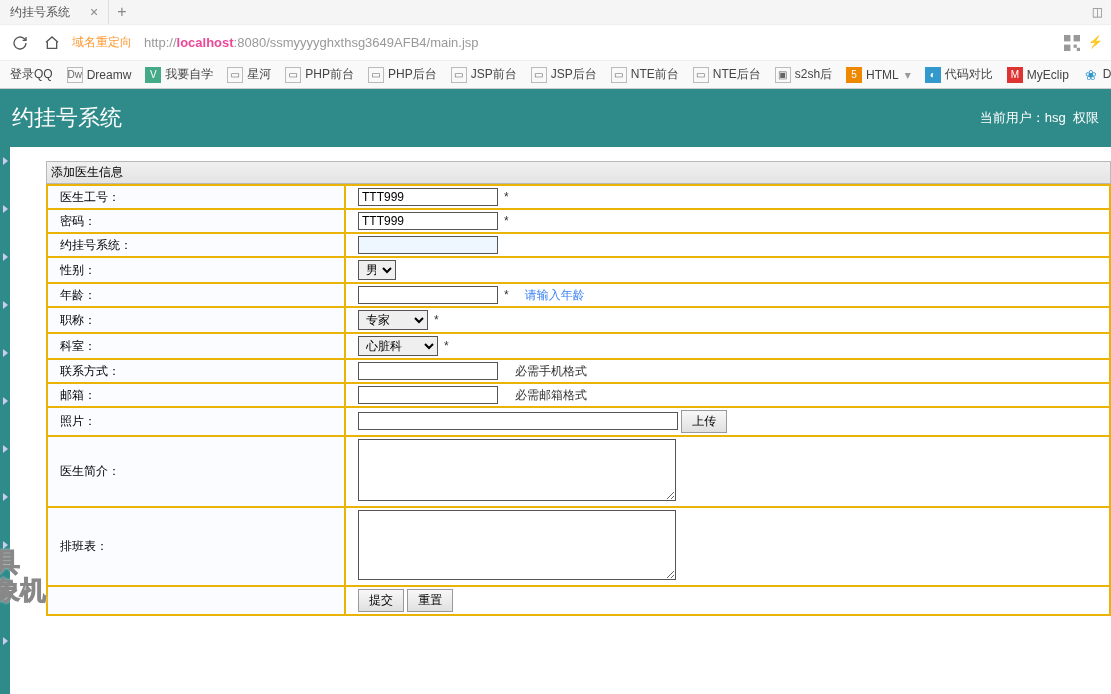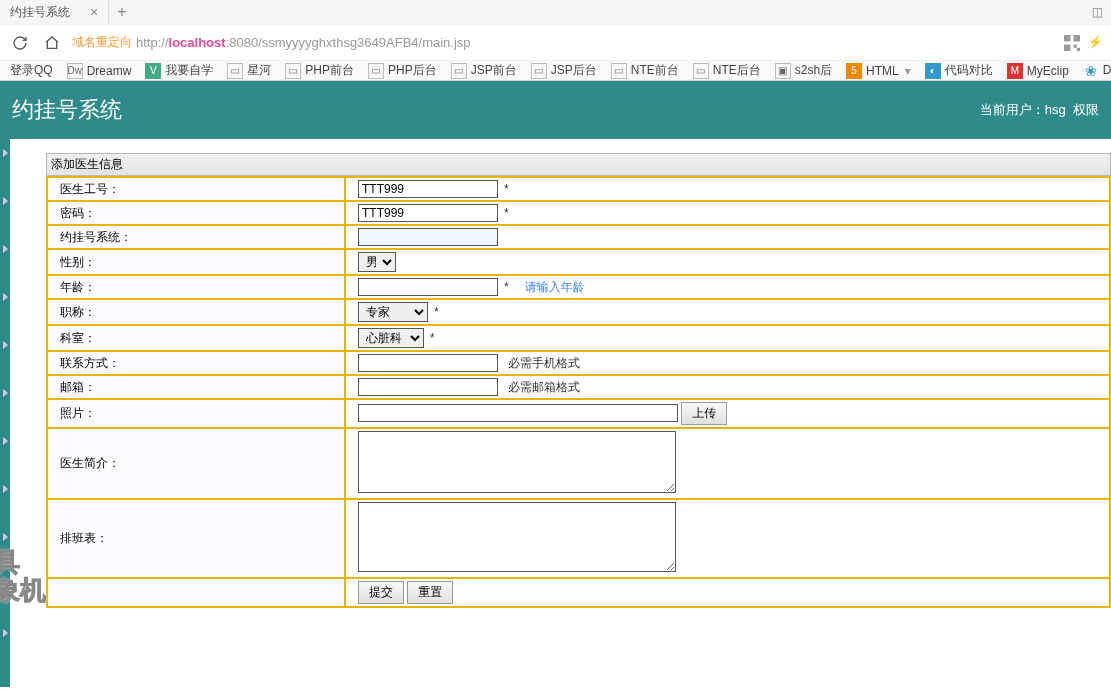--- a/index.html
+++ b/index.html
@@ -8,29 +8,29 @@
 
 .browser-chrome { border-bottom: 1px solid #ccc; }
 .tab-bar { display: flex; align-items: center; height: 24px; background: #f5f5f5; }
 .tab { display: flex; align-items: center; padding: 0 10px; height: 24px; border-right: 1px solid #ddd; font-size: 12px; color: #555; }
 .tab-close { margin-left: 20px; color: #888; font-size: 14px; cursor: pointer; }
 .tab-new { padding: 0 8px; color: #888; font-size: 16px; }
 .tab-right { margin-left: auto; padding: 0 8px; color: #888; }
 
 .addr-bar { display: flex; align-items: center; height: 36px; padding: 0 8px; gap: 8px; background: #fff; border-top: 1px solid #eee; }
 .nav-btn { width: 24px; height: 24px; display: flex; align-items: center; justify-content: center; color: #555; }
-.url-wrap { display: flex; align-items: center; flex: 1; gap: 4px; }
+.url-wrap { display: flex; align-items: center; flex: 1; gap: 12px; }
 .redirect { color: #ff9933; font-size: 12px; }
 .url-text { color: #999; font-size: 13px; }
 .url-text .host { color: #ec4899; font-weight: bold; }
 .addr-right { display: flex; gap: 8px; color: #999; }
 .qr-icon { width:16px; height:16px; display:inline-block; }
 .qr-icon svg { width:100%; height:100%; }
 
-.bookmarks { display: flex; align-items: center; height: 20px; padding: 0 6px; gap: 6px; background: #f9f9f9; border-top: 1px solid #eee; overflow: hidden; }
+.bookmarks { display: flex; align-items: center; height: 28px; padding: 0 6px; gap: 6px; background: #f9f9f9; border-top: 1px solid #eee; overflow: hidden; }
 .bm { display: flex; align-items: center; gap: 4px; padding: 0 4px; font-size: 12px; color: #444; white-space: nowrap; }
 .bm-icon { width: 16px; height: 16px; display: inline-flex; align-items: center; justify-content: center; font-size: 10px; border: 1px solid #bbb; color: #666; }
 .bm-icon.green { background:#4a8; color:#fff; border-color:#4a8; }
 .bm-icon.red { background:#d33; color:#fff; border-color:#d33; }
 .bm-icon.orange { background:#e80; color:#fff; border-color:#e80; }
 .bm-icon.blue { background:#39c; color:#fff; border-color:#39c; }
 .bm-icon.paw { color:#39c; border:none; font-size:14px; }
 
 
 .app-header { background: #2f8a8a; color: #fff; height: 58px; display: flex; align-items: center; padding: 0 12px; }
@@ -48,21 +48,21 @@
 table.form-tbl { border-collapse: collapse; width: 100%; }
 table.form-tbl td { border: 2px solid #eab308; padding: 2px 12px; font-size: 12px; vertical-align: middle; }
 td.lbl { width: 298px; background: #fafcff; }
 input.inp, select.sel { border: 1px solid #555; font-size: 12px; padding: 1px 3px; height: 18px; }
 input.inp { width: 140px; }
 .inp.wide { width: 320px; }
 select.sel { height: 20px; }
 textarea.ta { width: 318px; height: 62px; border: 1px solid #555; font-size: 12px; resize: both; }
 .ast { margin-left: 6px; color: #333; }
 .err { color: #3b82f6; margin-left: 16px; }
-.hint { color: #333; margin-left: 10px; }
+.hint { color: #333; margin-left: 17px; }
 button.btn { border: 1px solid #999; background: linear-gradient(#f8f8f8,#e0e0e0); padding: 2px 10px; font-size: 12px; cursor: pointer; }
 
 .watermark { position: fixed; left: -6px; bottom: 90px; font-size: 26px; color: #bbb; font-weight: bold; text-shadow: 0 0 3px #fff, 0 0 1px #999; -webkit-text-stroke: 1px #888; line-height: 1.05; }
 </style>
 </head>
 <body>
 
 <div class="browser-chrome">
   <div class="tab-bar">
     <div class="tab">
@@ -211,21 +211,21 @@
       <tr>
         <td class="lbl">年龄：</td>
         <td><input class="inp" value="" style=""><span class="ast">*</span><span class="err">请输入年龄</span></td>
       </tr>
       <tr>
         <td class="lbl">职称：</td>
         <td><select class="sel" style="width:70px"><option>专家</option></select><span class="ast">*</span></td>
       </tr>
       <tr>
         <td class="lbl">科室：</td>
-        <td><select class="sel" style="width:66px"><option>心脏科</option></select><span class="ast">*</span></td>
+        <td><select class="sel" style="width:80px"><option>心脏科</option></select><span class="ast">*</span></td>
       </tr>
       <tr>
         <td class="lbl">联系方式：</td>
         <td><input class="inp" style=""><span class="hint">必需手机格式</span></td>
       </tr>
       <tr>
         <td class="lbl">邮箱：</td>
         <td><input class="inp" style=""><span class="hint">必需邮箱格式</span></td>
       </tr>
       <tr>

